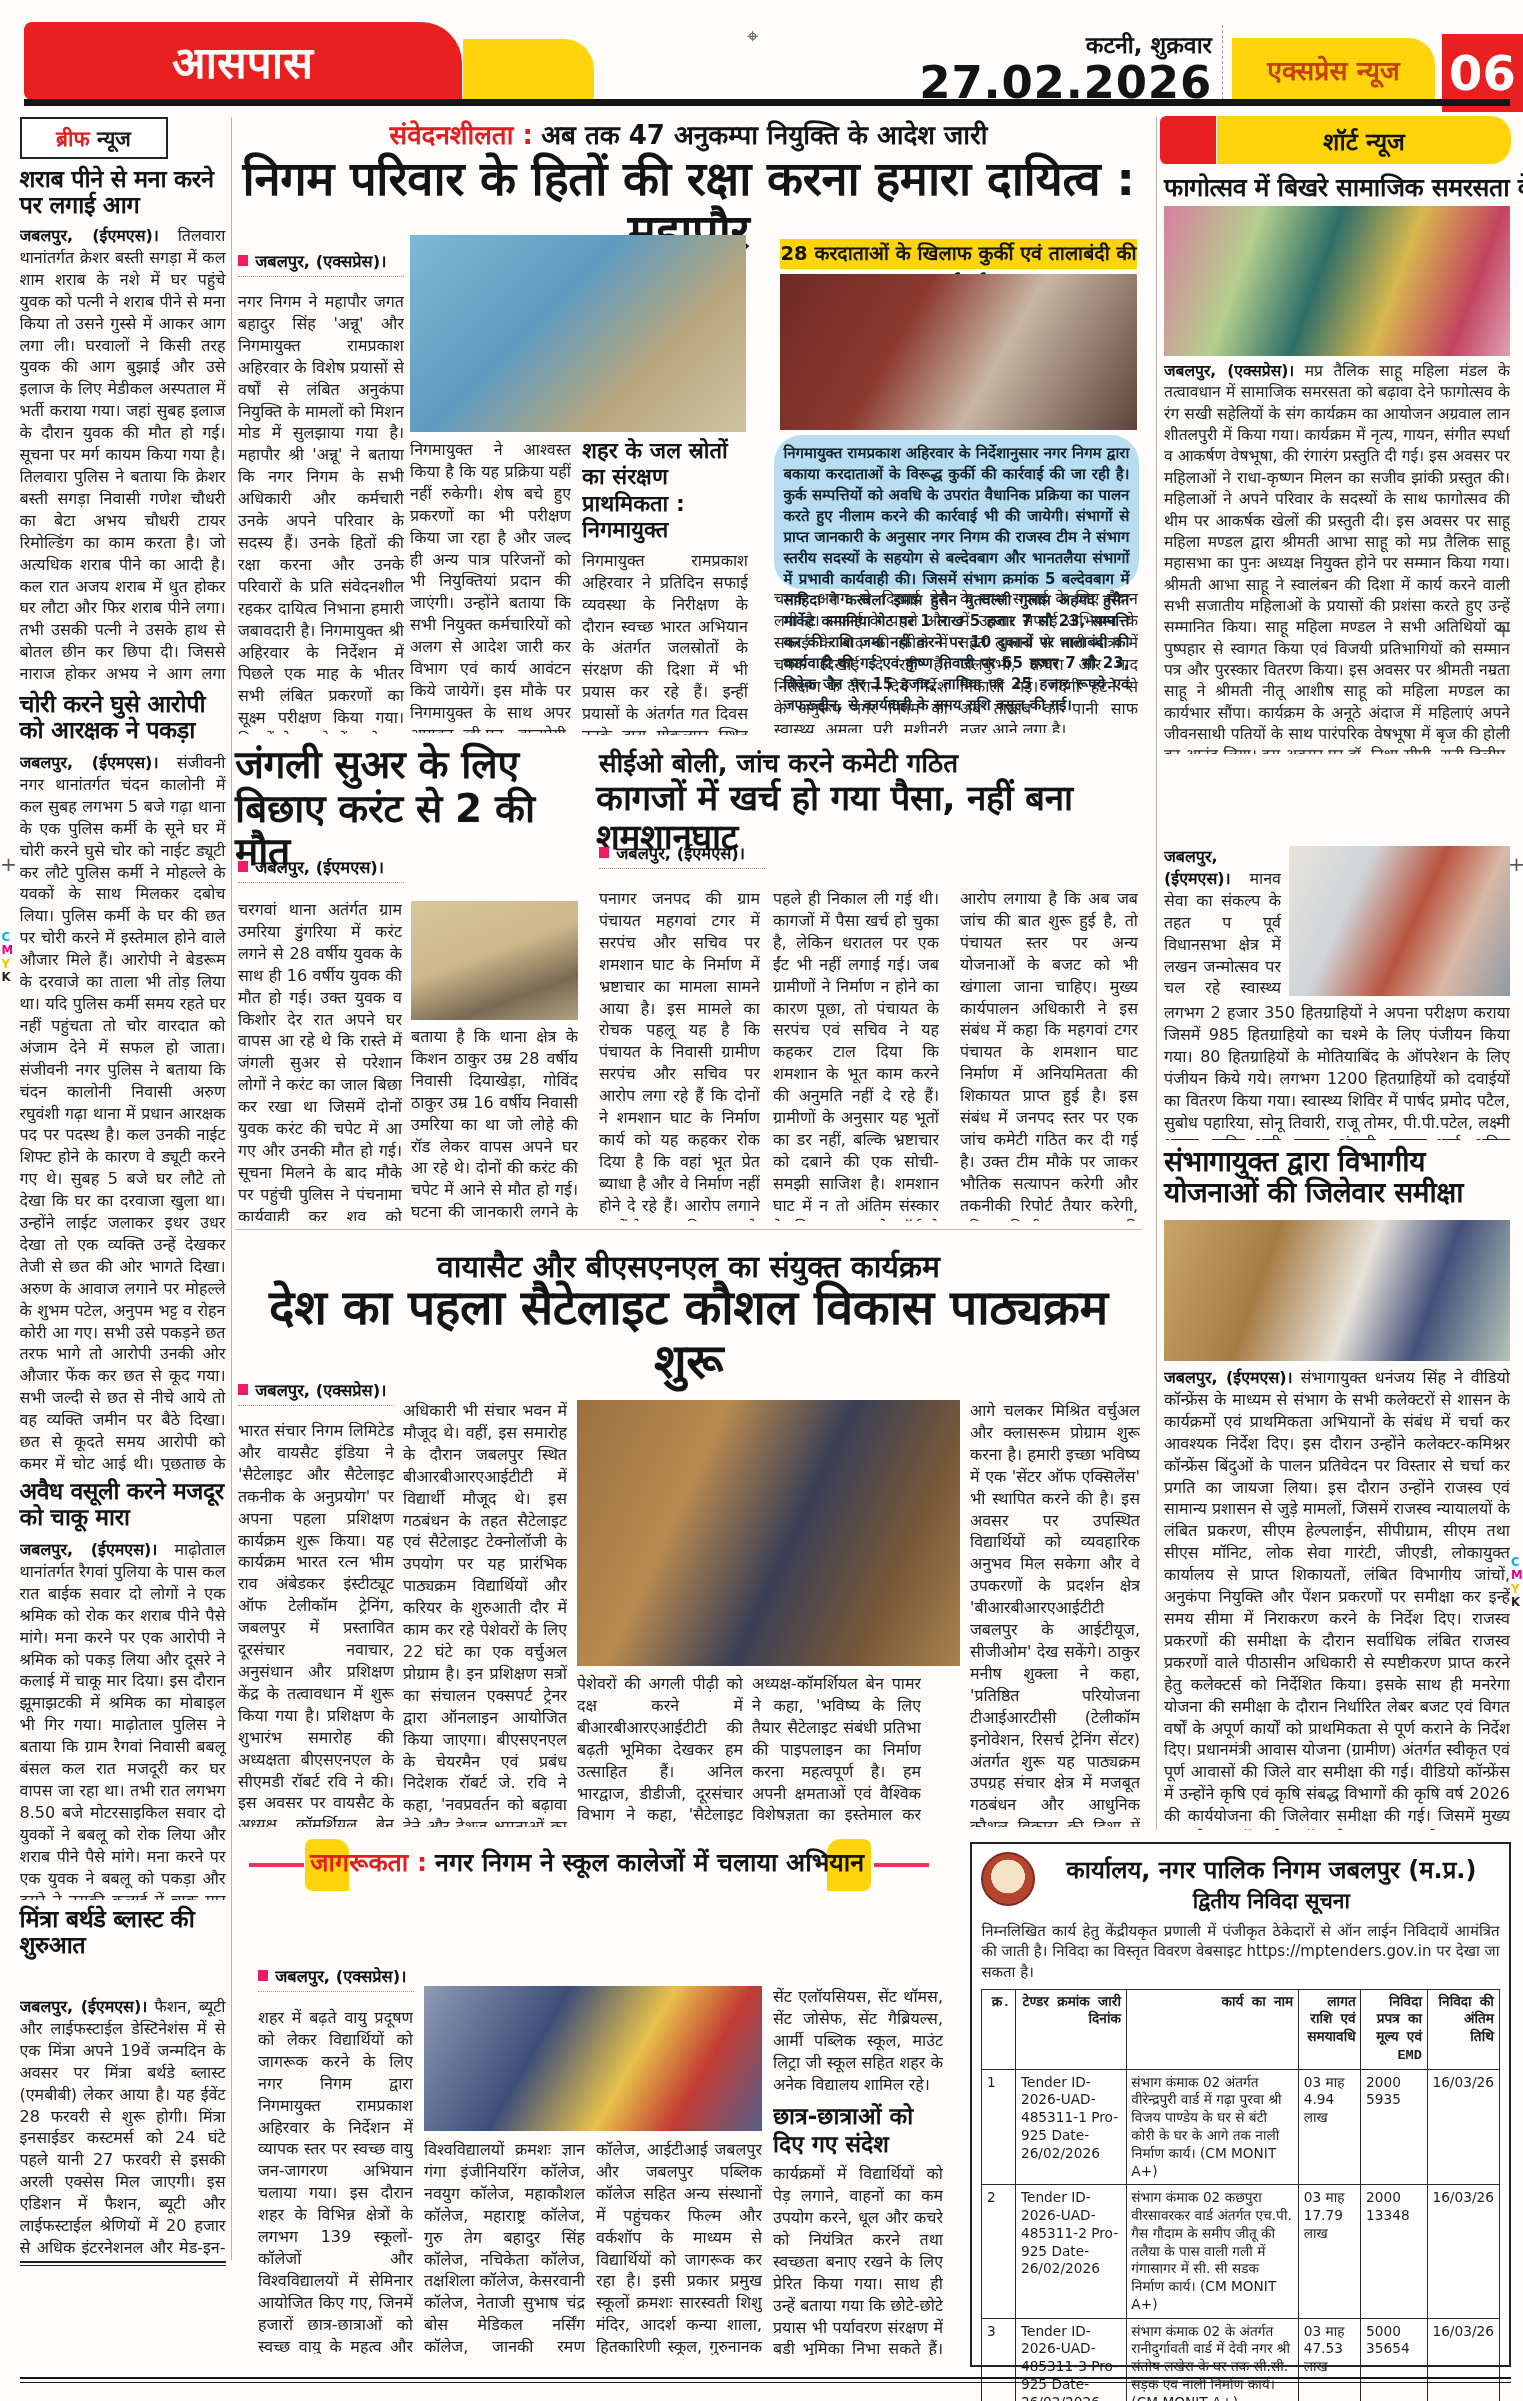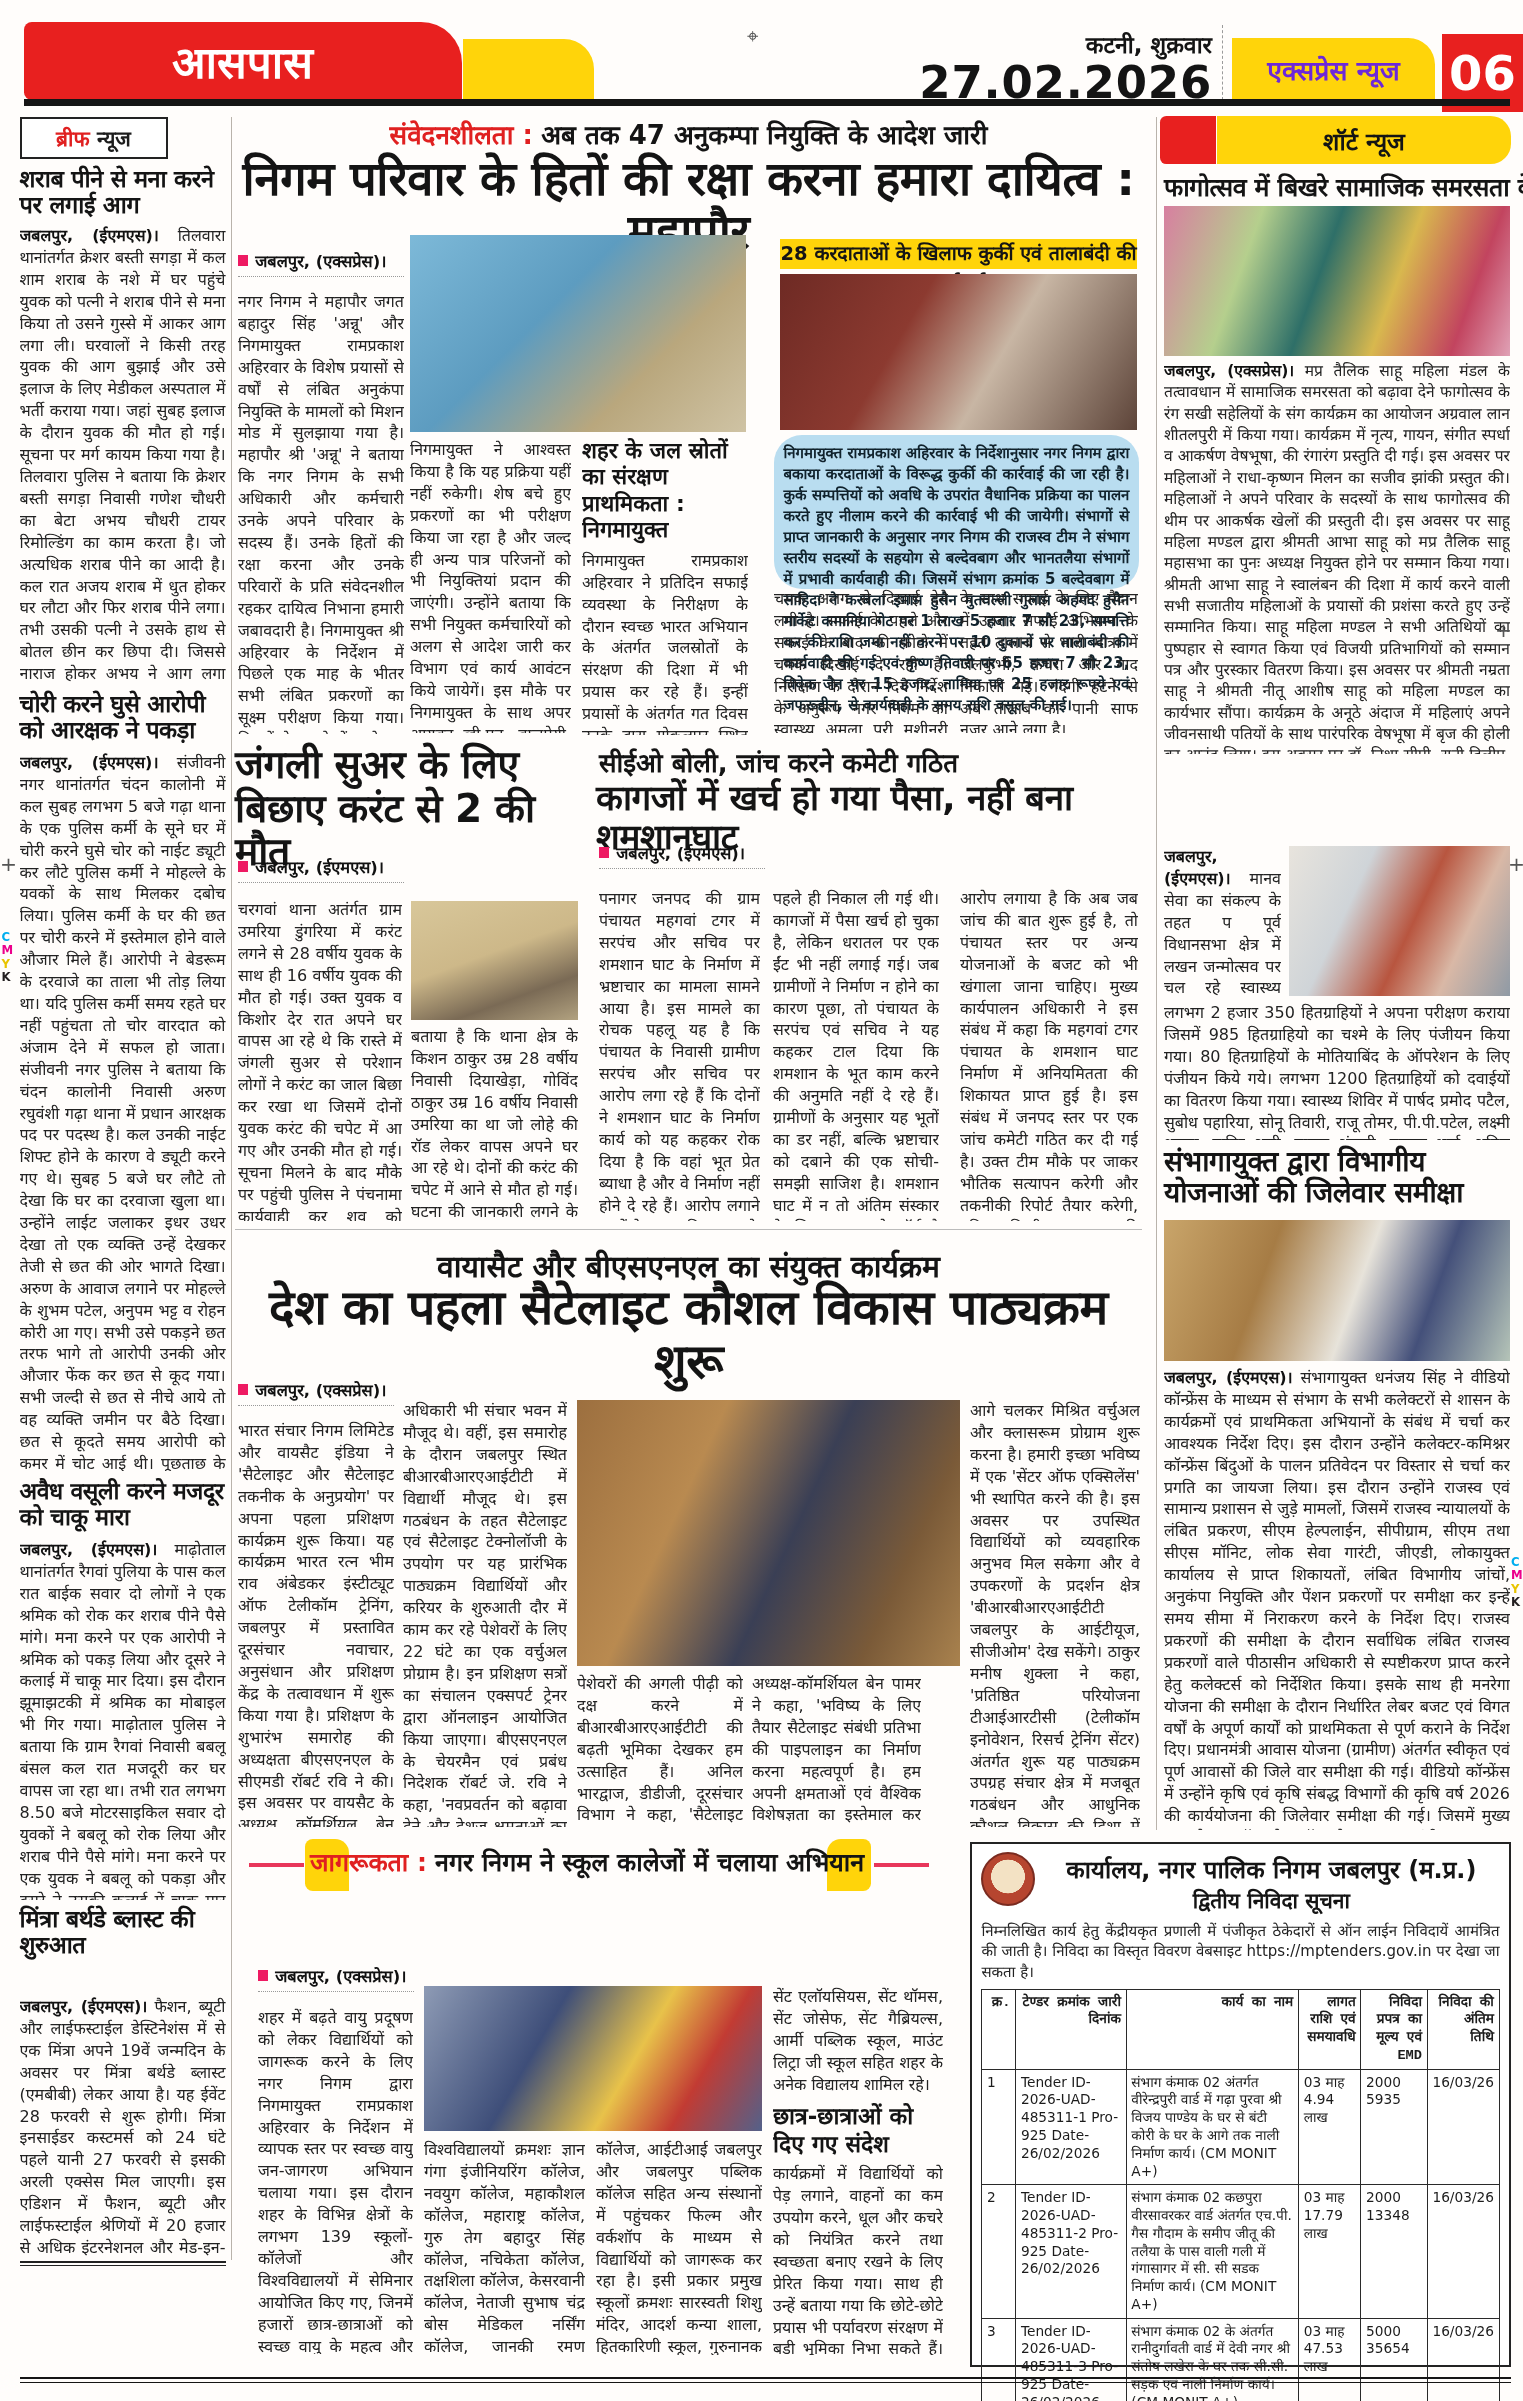--- a/index.html
+++ b/index.html
@@ -37,21 +37,21 @@
   <div class="abs hdr-red" style="left:23.5px;top:22px;width:438px;height:78px;border-radius:7.8px 41px 0 7.8px;display:flex;align-items:center;justify-content:center;">
     <span style="color:#fff;font-size:44px;font-weight:800;">आसपास</span>
   </div>
   <div class="abs hdr-yellow" style="left:463px;top:39px;width:131px;height:61px;border-radius:0 30px 0 0;"></div>
   <div class="abs" style="left:907px;top:28px;width:305px;text-align:right;">
     <div style="font-size:23px;font-weight:800;color:#141414;">कटनी, शुक्रवार</div>
     <div style="font-size:45px;font-weight:800;color:#141414;letter-spacing:0.8px;line-height:1.02;">27.02.2026</div>
   </div>
   <div class="abs" style="left:1222px;top:25px;height:75px;border-left:1.6px dashed #9a9a9a;"></div>
   <div class="abs hdr-yellow" style="left:1232px;top:38px;width:203px;height:63px;border-radius:0 26.6px 0 0;display:flex;align-items:center;justify-content:center;">
-    <span style="font-size:26.6px;font-weight:800;color:#6d28d9;">एक्सप्रेस न्यूज</span>
+    <span style="font-size:26.6px;font-weight:800;color:#c2410c;">एक्सप्रेस न्यूज</span>
   </div>
   <div class="abs hdr-red" style="left:1442px;top:34px;width:81px;height:78px;display:flex;align-items:center;justify-content:center;">
     <span style="color:#fff;font-size:48px;font-weight:800;">06</span>
   </div>
   <div class="abs" style="left:23.5px;top:99px;width:1486px;height:7px;background:#151515;"></div>
   <div class="abs regmark" style="left:747px;top:23.5px;">⌖</div>
 
   <div class="abs" style="left:19.5px;top:117px;width:144px;height:38px;border:2px solid #222;display:flex;align-items:center;justify-content:center;background:#fff;">
     <span style="font-size:21px;font-weight:800;"><span style="color:#e02020;">ब्रीफ</span> <span>न्यूज</span></span>
   </div>

